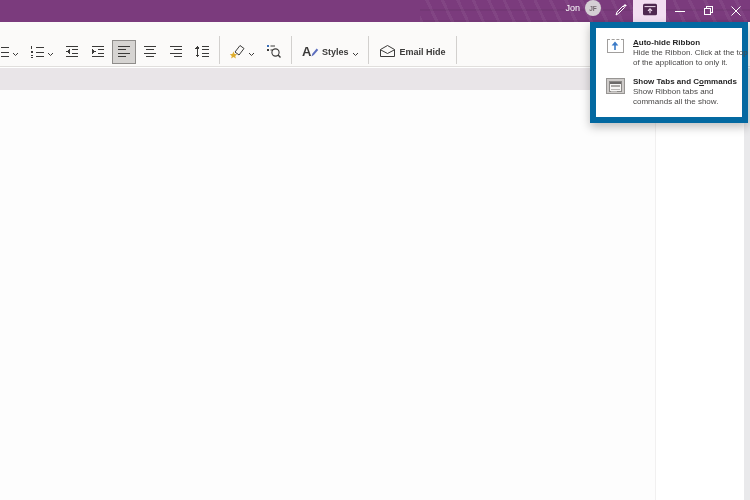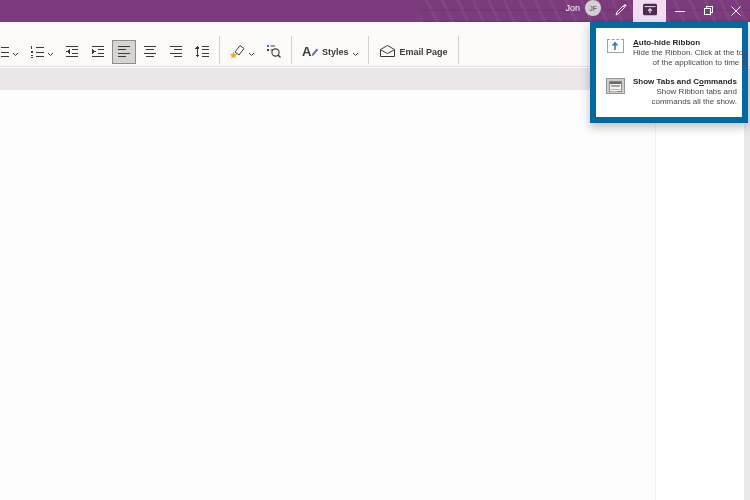--- a/index.html
+++ b/index.html
@@ -70,21 +70,21 @@
   .menu {
     position:absolute; top:22px; left:590px; width:158px;
     background:#fff; border:6px solid #0369a1;
     box-shadow:0 4px 9px rgba(0,0,0,0.25);
     padding:5px 0 6px 0; z-index:50;
   }
   .menu-item { display:flex; padding:4px 8px 4px 9px; gap:8px; }
   .menu-item .mi-icon-col { width:20px; flex:0 0 20px; display:flex; justify-content:center; padding-top:2px; }
   .mi-title { font-size:8px; font-weight:bold; color:#262626; line-height:11px; white-space:nowrap; }
   .mi-title .acc { text-decoration:underline; }
-  .mi-desc { font-size:8px; color:#494847; line-height:10px; white-space:nowrap;text-align:right; }
+  .mi-desc { font-size:8px; color:#494847; line-height:10px; white-space:nowrap; }
 
   
   .ic-autohide {
     width:17px; height:14px; border:1px solid #a19f9d; border-top:1px dashed #a19f9d;
     position:relative; background:#fff;
   }
   .ic-showtabs { width:17px; height:14px; border:1px solid #a19f9d; position:relative; background:#fff; }
   .ic-showtabs .tab { position:absolute; top:0; left:0; width:6px; height:3px; background:#7a7877; }
   .ic-showtabs .tabrow { position:absolute; top:3px; left:0; width:15px; height:1px; background:#b5b3b1; }
   .ic-showtabs .dash { position:absolute; top:1px; left:7px; width:7px; height:1px; background:#c9c7c5; }
@@ -316,21 +316,21 @@
 
     <div class="tool-sep"></div>
 
     <button class="tool-btn">
       <span>
         <svg width="19" height="16" viewBox="0 0 19 16">
           <path d="M2.5,6.5 L9.5,2.5 L16.5,6.5 V13.5 H2.5 Z" fill="none" stroke="#3b3a39" stroke-width="1"></path>
           <polyline points="2.5,6.8 9.5,10.5 16.5,6.8" fill="none" stroke="#3b3a39" stroke-width="1"></polyline>
         </svg>
       </span>
-      <span class="lbl">Email Page</span>
+      <span class="lbl">Email Hide</span>
     </button>
 
     <div class="tool-sep"></div>
   </div>
 
   <div class="nav-band"></div>
 
   <div class="content">
     <div class="canvas-right"></div>
     <div class="canvas-divider"></div>
@@ -344,21 +344,21 @@
         <div class="ic-autohide">
           <svg width="15" height="12" viewBox="0 0 15 12" style="position:absolute;top:0;left:0;">
             <line x1="7" y1="10" x2="7" y2="4" stroke="#3a7bc8" stroke-width="1.6"></line>
             <polygon points="3.6,5.4 7,1.6 10.4,5.4" fill="#3a7bc8"></polygon>
           </svg>
         </div>
       </div>
       <div>
         <div class="mi-title"><span></span><span class="acc">A</span><span>uto-hide Ribbon</span></div>
         <div class="mi-desc">Hide the Ribbon. Click at the top</div>
-        <div class="mi-desc">of the application to time it.</div>
+        <div class="mi-desc">of the application to only it.</div>
       </div>
     </div>
 
 
     <div class="menu-item">
       <div class="mi-icon-col">
         <div class="ic-stc-outer">
           <div class="ic-stc-inner">
             <span class="bar"></span>
               <span class="rib"></span>

